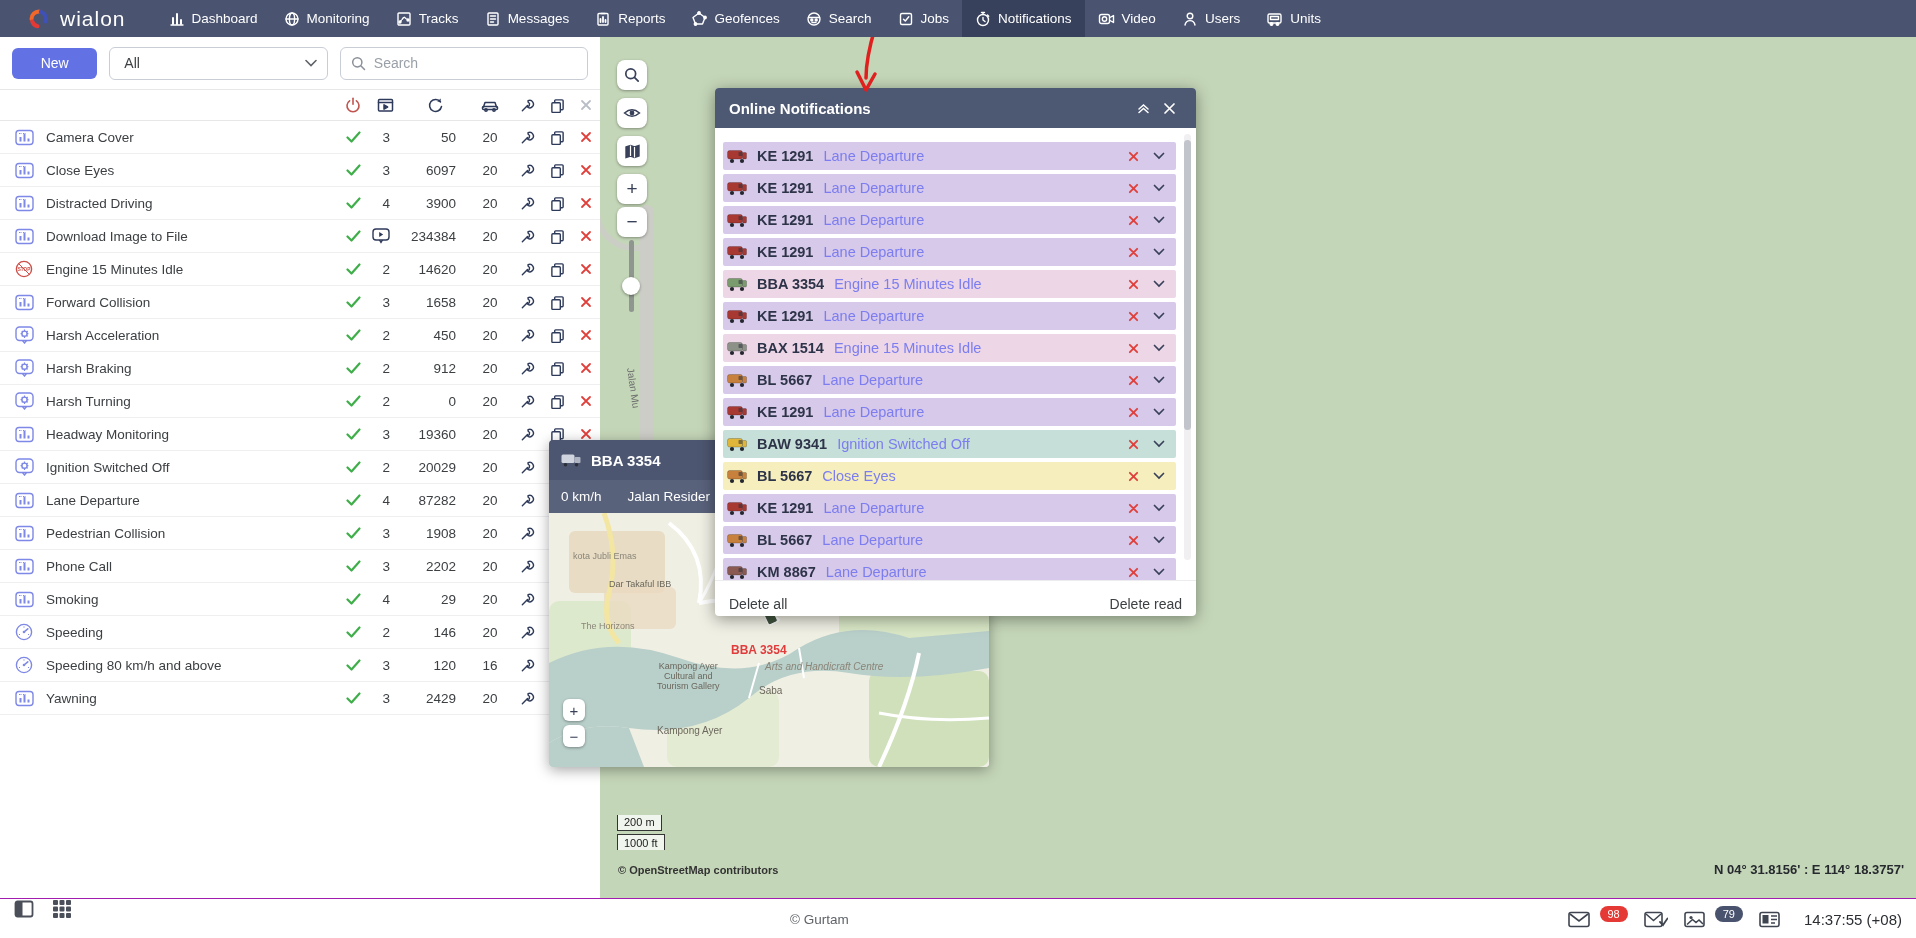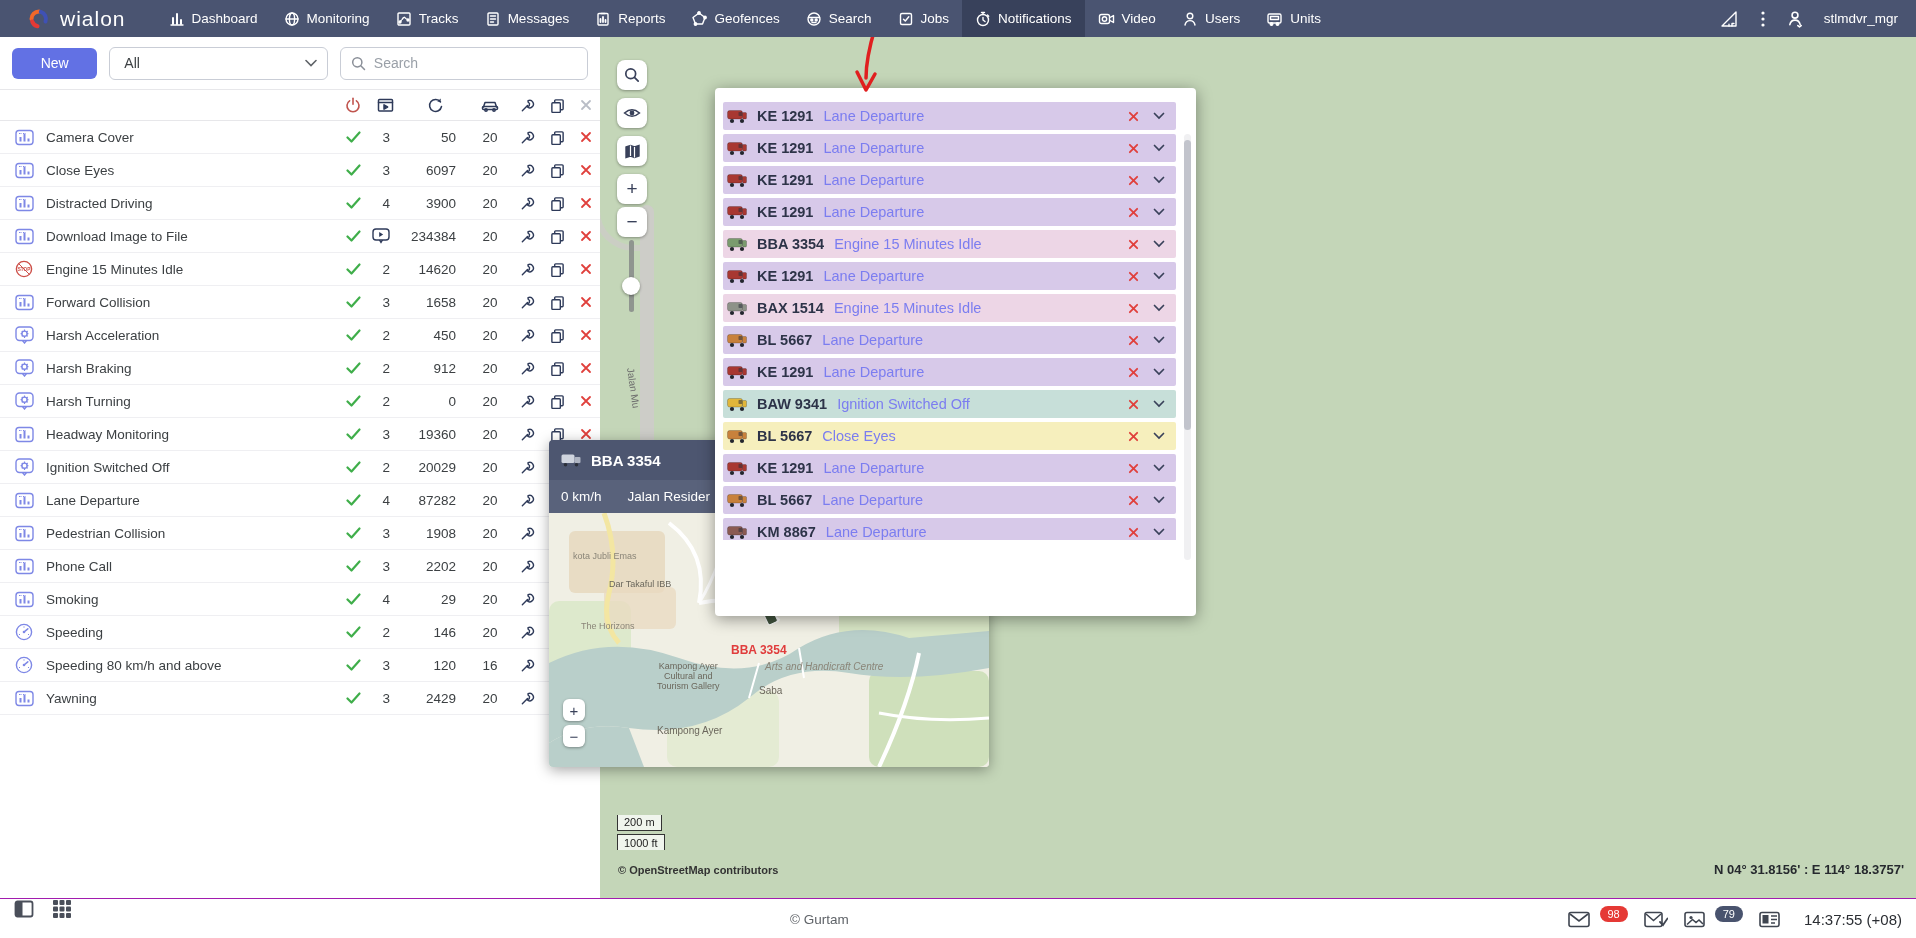--- a/index.html
+++ b/index.html
@@ -201,37 +201,20 @@
       <svg width="17" height="16" viewBox="0 0 17 16" class="icon-stroke">
           <rect x="2" y="3" width="13" height="9" rx="1.5"></rect>
           <path d="M4.5 5.5h8v3h-8z"></path>
           <circle cx="5.5" cy="13" r="1.3" fill="#fff"></circle>
           <circle cx="11.5" cy="13" r="1.3" fill="#fff"></circle>
         </svg>
       <span>Units</span>
     </div>
 
     <div class="nav-spacer"></div>
-    <div class="nav-right">
-      <svg width="20" height="18" viewBox="0 0 20 18" class="icon-stroke">
-          <path d="M2 16 L16 2 L16 16 Z"></path>
-          <path d="M12 16v-2.5M9 16v-1.8M14 13.5h-2"></path>
-        </svg>
-      <svg width="6" height="20" viewBox="0 0 6 20">
-          <circle cx="3" cy="4" r="1.6" fill="#fff"></circle>
-          <circle cx="3" cy="10" r="1.6" fill="#fff"></circle>
-          <circle cx="3" cy="16" r="1.6" fill="#fff"></circle>
-        </svg>
-      <svg width="18" height="18" viewBox="0 0 16 16" class="icon-stroke">
-          <circle cx="8" cy="4.6" r="2.6"></circle>
-          <path d="M3.4 13c.6-2.8 2.4-4 4.6-4s4 1.2 4.6 4"></path>
-          <path d="M10.5 13.8 l1.5 1.2 1.5-1.2"></path>
-        </svg>
-      <span class="uname">stlmdvr_mgr</span>
-    </div>
   </nav>
 
   <section class="left-panel">
     <div class="controls">
       <button class="btn-new">New</button>
       <div class="dd">
         <span>All</span>
         <svg width="12" height="8" viewBox="0 0 12 8">
             <path d="M1 1.5 L6 6.5 L11 1.5" stroke="#5f6368" stroke-width="1.6" fill="none" stroke-linecap="round"></path>
           </svg>
@@ -1115,20 +1098,33 @@
 Tourism Gallery</div>
       <div class="mm-label" style="left:210px;top:172px;font-size:10px;color:#6b675c">Saba</div>
       <div class="mm-label" style="left:216px;top:148px;font-style:italic;font-size:10px">Arts and Handicraft Centre</div>
       <div class="mm-label" style="left:108px;top:212px;font-size:10px;color:#6b675c">Kampong Ayer</div>
       <div class="mm-zoom" style="top:186px">+</div>
       <div class="mm-zoom" style="top:212px">−</div>
     </div>
   </div>
 
   <div class="notif-popup">
+    <div class="np-header">
+      <span class="np-title">Online Notifications</span>
+      <div class="np-hbtn">
+        <svg width="13" height="11" viewBox="0 0 13 11">
+            <path d="M2 6 L6.5 2 L11 6 M2 9.5 L6.5 5.5 L11 9.5" stroke="#fff" stroke-width="1.5" fill="none" stroke-linecap="round"></path>
+          </svg>
+      </div>
+      <div class="np-hbtn">
+        <svg width="13" height="13" viewBox="0 0 13 13">
+            <path d="M2 2 L11 11 M11 2 L2 11" stroke="#fff" stroke-width="1.7" stroke-linecap="round"></path>
+          </svg>
+      </div>
+    </div>
     <div class="np-list">
 
         <div class="nrow" style="background-color: rgb(215, 201, 233);">
           <svg width="20" height="15" viewBox="0 0 20 15">
             <rect x="0.5" y="1.5" width="15" height="8.5" rx="2" stroke="rgba(0,0,0,0.25)" stroke-width="0.8" style="fill: rgb(168, 56, 50);"></rect>
             <rect x="11.5" y="3" width="4" height="4" rx="0.8" fill="#2b2f3a" opacity="0.55"></rect>
             <rect x="15.5" y="3.5" width="4" height="6.5" rx="1" stroke="rgba(0,0,0,0.25)" stroke-width="0.8" style="fill: rgb(168, 56, 50);"></rect>
             <circle cx="5" cy="12" r="2.1" fill="#23262e"></circle>
             <circle cx="15" cy="12" r="2.1" fill="#23262e"></circle>
           </svg>
@@ -1427,20 +1423,24 @@
           </div>
           <div class="nx">
             <svg width="12" height="8" viewBox="0 0 12 8">
               <path d="M1.5 1.5 L6 6 L10.5 1.5" stroke="#39415a" stroke-width="1.7" fill="none" stroke-linecap="round"></path>
             </svg>
           </div>
         </div>
       </div>
     <div class="np-scroll"></div>
     <div class="np-thumb"></div>
+    <div class="np-footer">
+      <span>Delete all</span>
+      <span>Delete read</span>
+    </div>
   </div>
 
   <svg class="red-arrow" width="50" height="72" viewBox="0 0 50 72">
     <path d="M30 4 C24 24, 21 38, 21 54" stroke="#e01f1f" stroke-width="3.5" fill="none" stroke-linecap="round"></path>
     <path d="M12 48 L21 66 L30 50" fill="none" stroke="#e01f1f" stroke-width="3.5" stroke-linecap="round" stroke-linejoin="round"></path>
   </svg>
 
   <footer class="footer">
     <div class="f-left">
       <svg width="20" height="20" viewBox="0 0 20 20">

